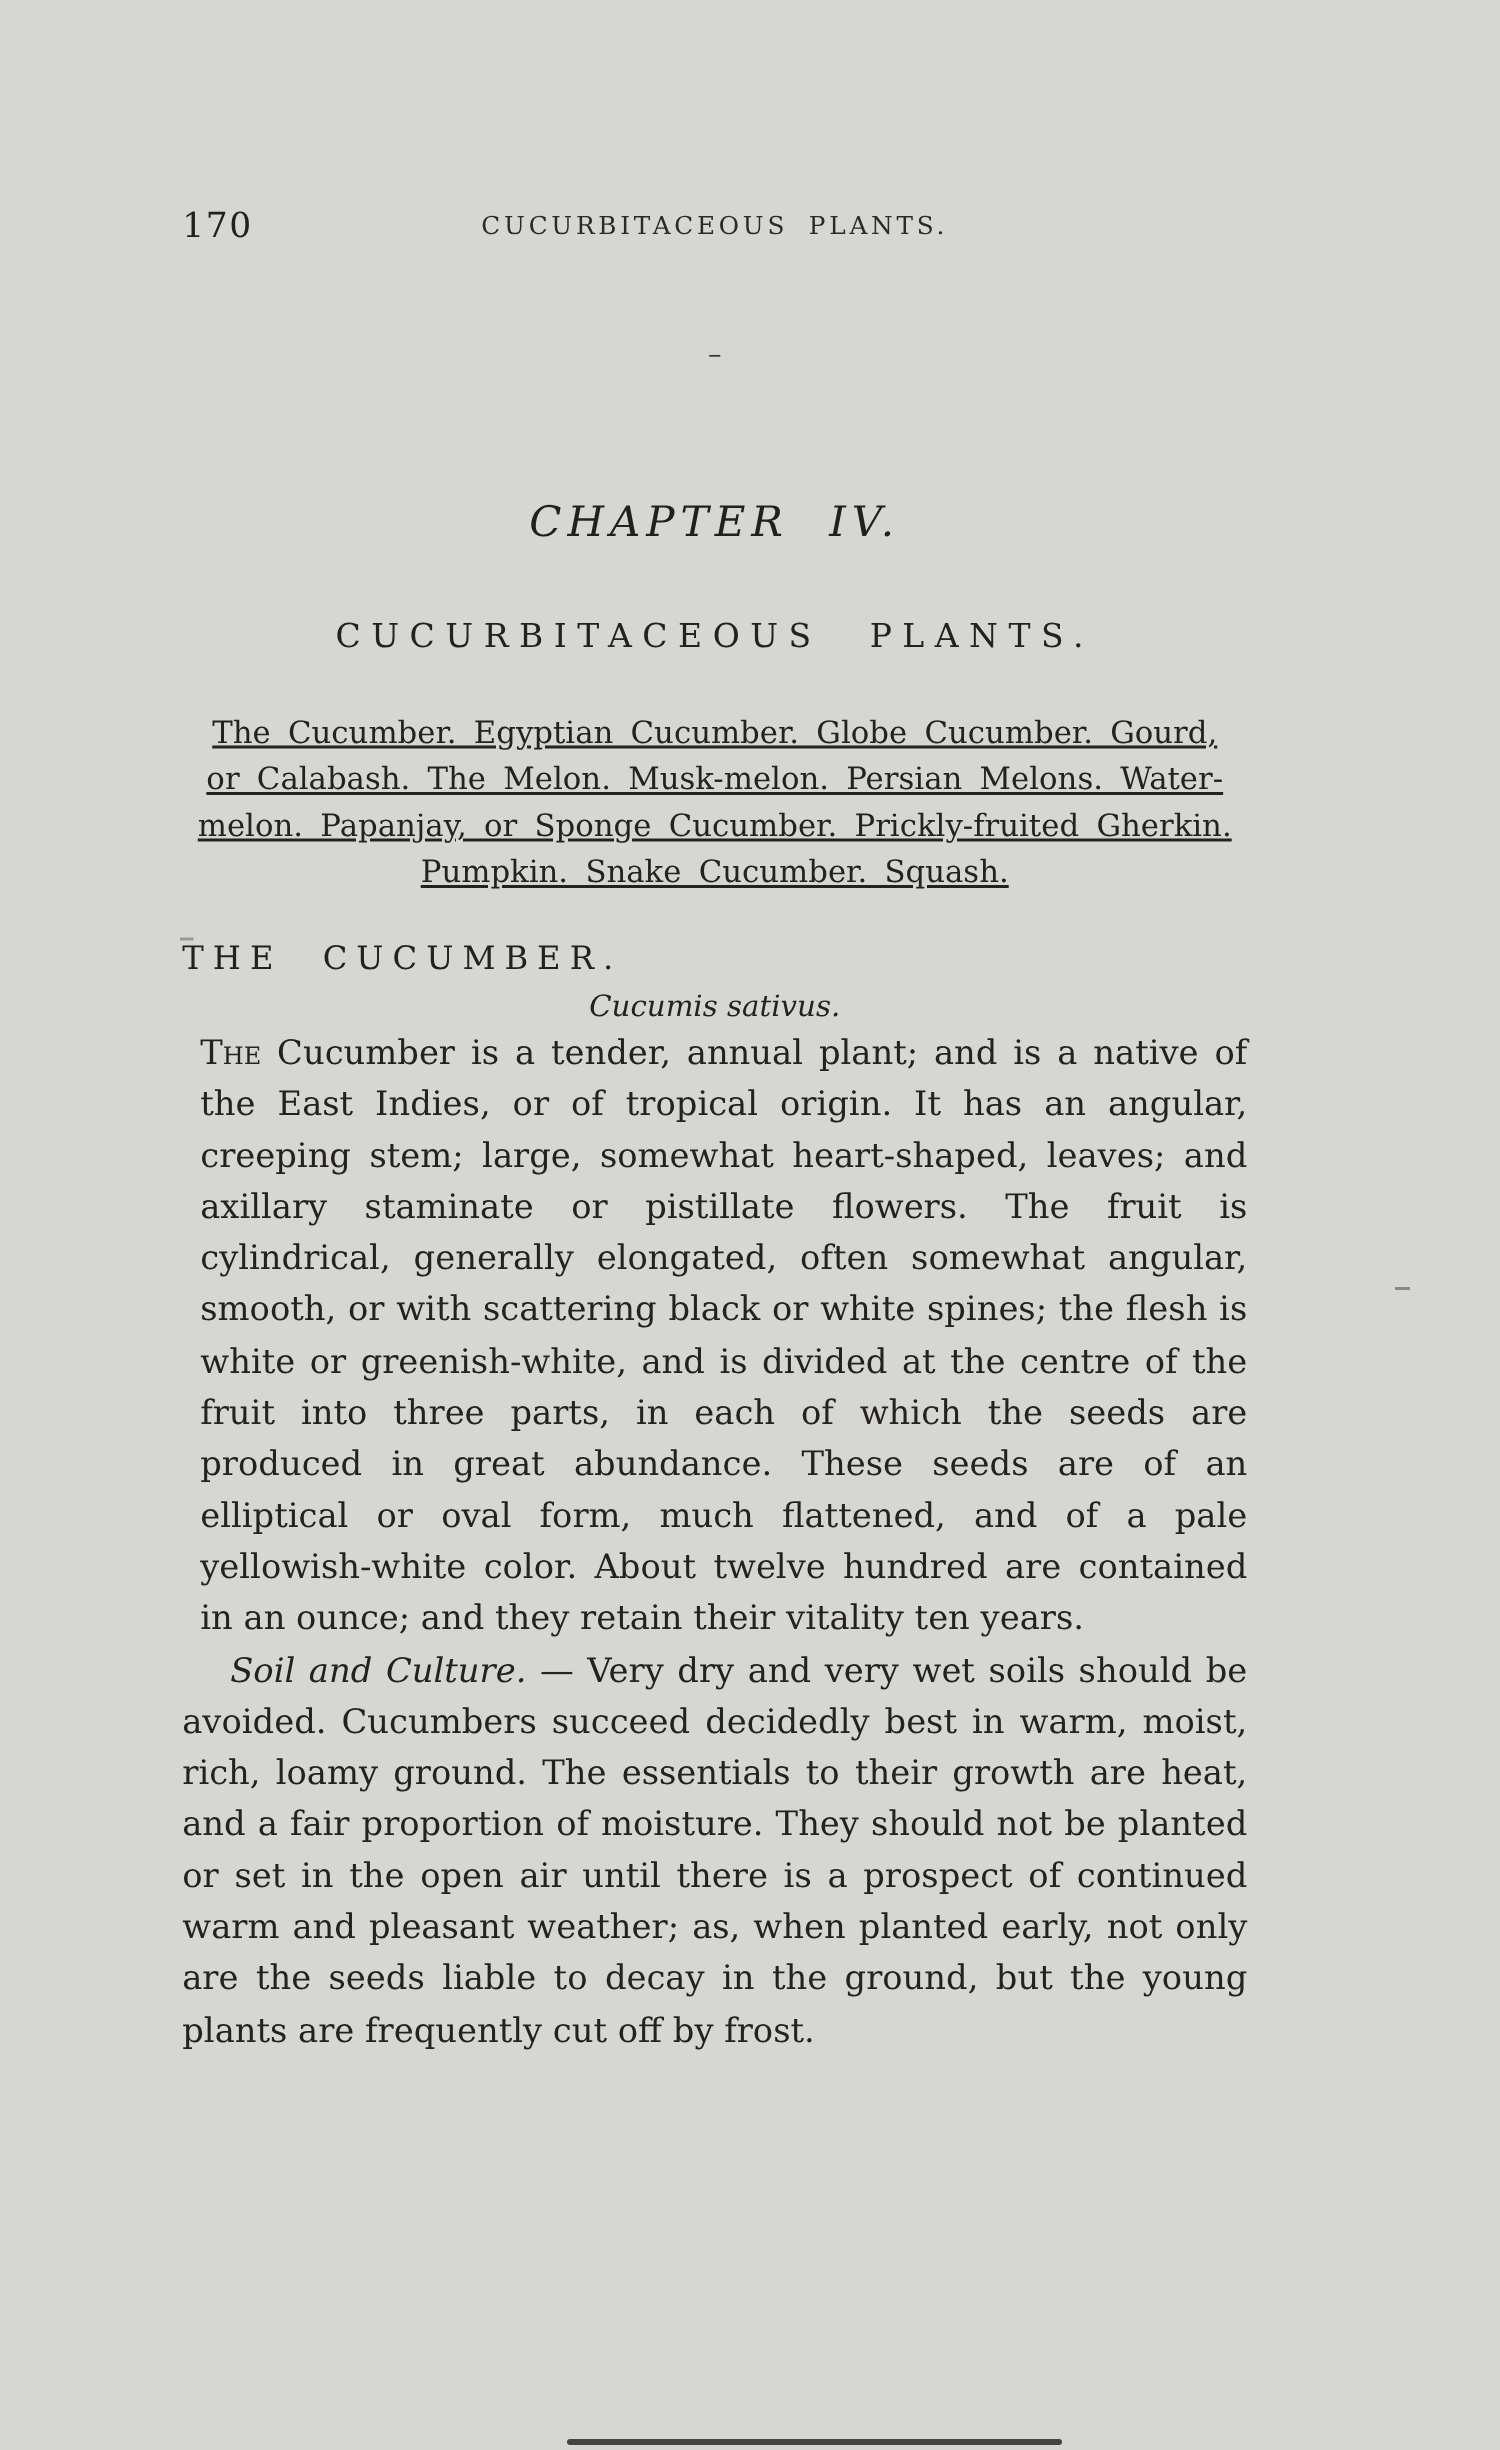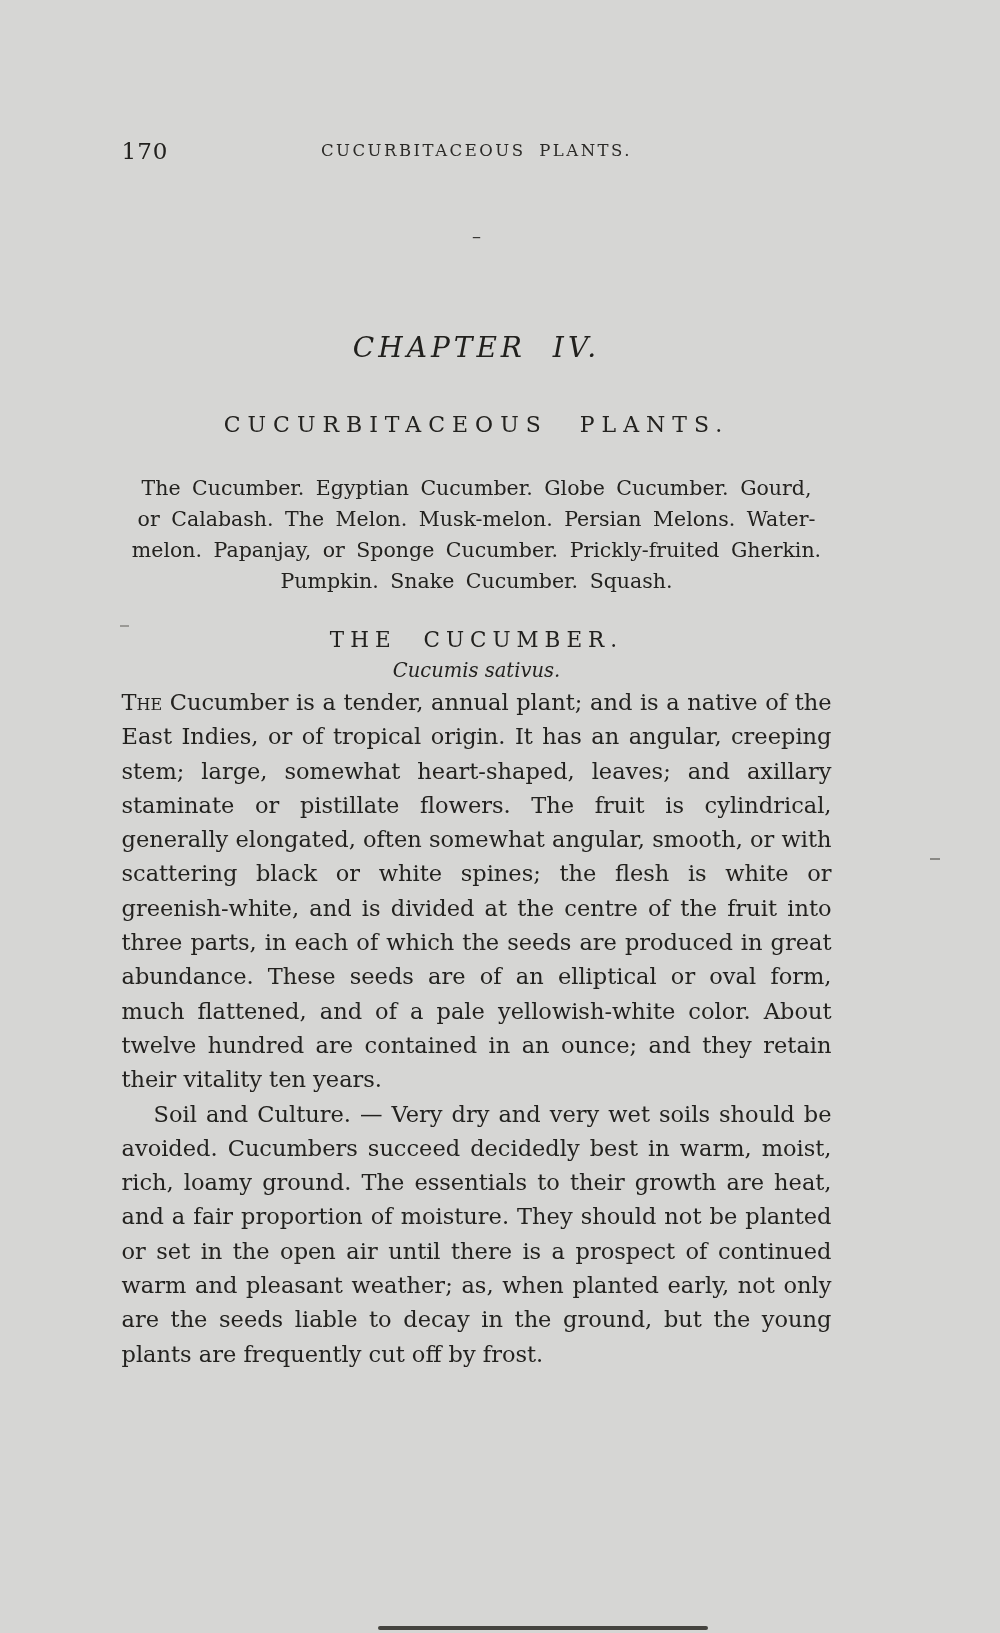--- a/index.html
+++ b/index.html
@@ -71,24 +71,24 @@
     color: #23221f;
   }
   .index-paragraph {
     margin: 36px auto 0 auto;
     width: 700px;
     text-align: center;
     font-size: 20.5px;
     line-height: 31px;
     word-spacing: 5px;
     color: #23221f;
+    text-decoration: underline;
   }
   .section-title {
     margin: 30px 0 0 0;
-    text-align: center;
     font-size: 21.5px;
     font-weight: normal;
     letter-spacing: 6px;
     word-spacing: 14px;
     color: #22211e;
   }
   .species-name {
     margin: 7px 0 0 0;
     text-align: center;
     font-size: 19.5px;
@@ -97,28 +97,30 @@
   }
   .body-para {
     margin: 0;
     font-size: 22.5px;
     line-height: 34.3px;
     text-align: justify;
     color: #23221f;
   }
   .body-para.first {
     margin-top: 3px;
+    margin-left: 12px;
   }
   .body-para.indent {
     text-indent: 32px;
   }
   .smallcaps-lead {
     font-variant: small-caps;
   }
   .italic-lead {
+    font-style: italic;
     margin-top: 44px;
   }
   .scan-artifact-bottom {
     position: absolute;
     left: 378px;
     top: 1626px;
     width: 330px;
     height: 4px;
     background: #45443f;
     border-radius: 2px;

